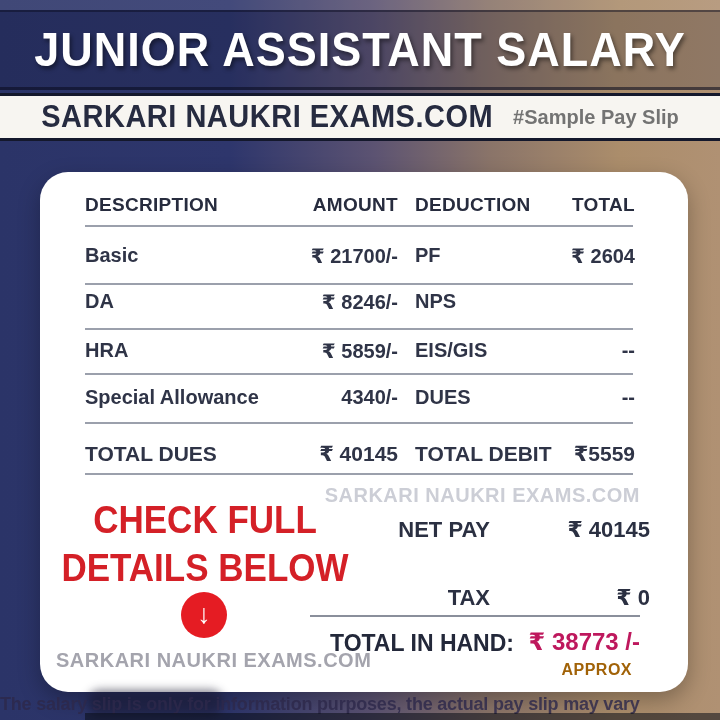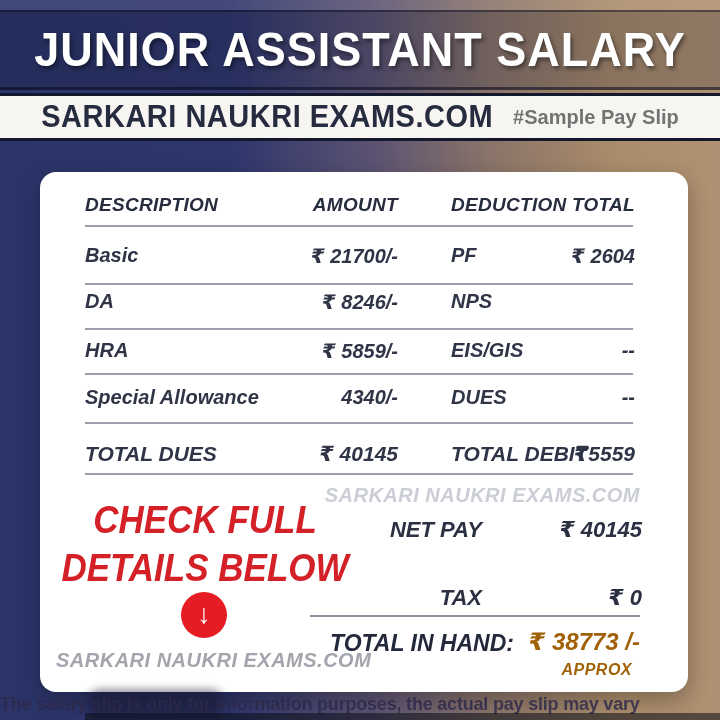--- a/index.html
+++ b/index.html
@@ -22,37 +22,37 @@
   }
   .site-band{
     position:absolute;top:93px;left:0;width:720px;height:42px;
     background:#f7f5f1;border-top:3px solid #14182c;border-bottom:3px solid #14182c;
     display:flex;align-items:center;justify-content:center;gap:20px;box-sizing:content-box;
   }
   .site-name{color:#262b40;font-size:29px;font-weight:800;letter-spacing:0.5px;transform:scaleY(1.05);}
   .site-tag{color:#737373;font-size:20px;font-weight:700;}
   .card{
     position:absolute;left:40px;top:172px;width:648px;height:520px;
-    background:#ffffff;border-radius:16px;box-shadow:0 8px 22px rgba(0,0,0,0.28);font-style:italic;
+    background:#ffffff;border-radius:28px;box-shadow:0 8px 22px rgba(0,0,0,0.28);
   }
   .row{position:absolute;left:0;width:648px;height:28px;}
   .cell{position:absolute;color:#2f3447;font-size:20px;font-weight:700;white-space:nowrap;}
   .c1{left:45px;}
   .c2{left:178px;width:180px;text-align:right;}
-  .c3{left:375px;margin-left:36px;}
+  .c3{left:375px;}
   .c4{left:440px;width:155px;text-align:right;}
   .hdr .cell{font-size:19px;color:#272c3e;letter-spacing:0.3px;}
   .rule{position:absolute;left:45px;width:548px;height:2px;background:#9ba0ac;}
   .rule-half{position:absolute;left:270px;width:330px;height:2px;background:#8a8f9b;}
   .wm{position:absolute;color:#ccced6;font-size:20px;font-weight:800;letter-spacing:0.5px;white-space:nowrap;}
-  .sumrow{position:absolute;left:8px;width:642px;height:30px;}
+  .sumrow{position:absolute;left:16px;width:642px;height:30px;}
   .sumlabel{position:absolute;right:208px;color:#2b3042;font-size:22px;font-weight:800;white-space:nowrap;}
   .sumvalue{position:absolute;right:48px;color:#2b3042;font-size:22px;font-weight:800;white-space:nowrap;}
   .tih-label{position:absolute;left:290px;top:458px;color:#23283a;font-size:23px;font-weight:800;white-space:nowrap;}
-  .tih-value{position:absolute;right:48px;top:456px;color:#a16207;font-size:24px;font-weight:800;white-space:nowrap;}
+  .tih-value{position:absolute;right:48px;top:456px;color:#be185d;font-size:24px;font-weight:800;white-space:nowrap;}
   .approx{position:absolute;right:56px;top:489px;color:#a16207;font-size:16px;font-weight:800;letter-spacing:0.5px;}
   .check-line{position:absolute;left:0;width:330px;text-align:center;color:#d42027;font-size:35px;font-weight:800;transform:scaleY(1.1);white-space:nowrap;}
   .arrow-circle{
     position:absolute;left:141px;top:420px;width:46px;height:46px;border-radius:50%;
     background:#e51c23;display:flex;align-items:center;justify-content:center;
   }
   .arrow-circle span{color:#ffffff;font-size:27px;font-weight:800;line-height:1;transform:translateY(-1px);}
   .wm-bottom{position:absolute;left:16px;top:477px;color:#a4a4ad;font-size:20px;font-weight:800;letter-spacing:0.5px;white-space:nowrap;}
   .disclaimer{
     position:absolute;top:694px;left:0;width:720px;

